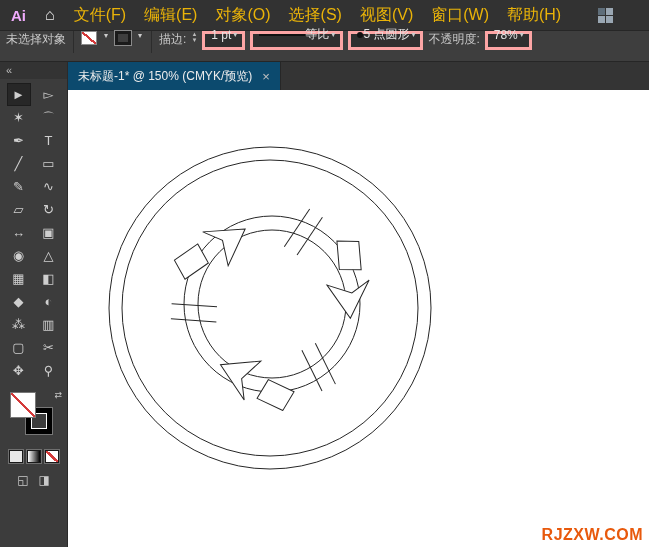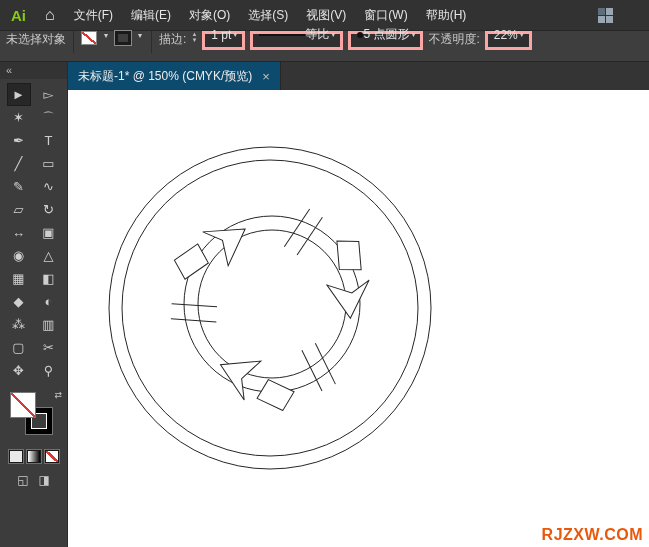--- a/index.html
+++ b/index.html
@@ -3,23 +3,23 @@
 <meta charset="utf-8">
 <style>
   * { margin:0; padding:0; box-sizing:border-box; }
   html,body { width:649px; height:547px; overflow:hidden; background:#fff;
               font-family:"Liberation Sans","DejaVu Sans",sans-serif; }
   .app { position:relative; width:649px; height:547px; background:#3c3c3c; }
 
   
   .menubar { position:absolute; left:0; top:0; right:0; height:30px; background:#323232;
              display:flex; align-items:center; padding-left:6px; }
-  .ai-logo { color:#84cc16; font-weight:bold; font-size:15px; padding:0 9px 0 5px; }
+  .ai-logo { color:#f0abfc; font-weight:bold; font-size:15px; padding:0 9px 0 5px; }
   .home-btn { color:#e8e8e8; font-size:16px; padding:0 10px; line-height:30px; }
-  .menu-item { color:#e5e5e5; font-size:12px; padding:0 9px; line-height:30px; white-space:nowrap; cursor:default; }
+  .menu-item { color:#eab308; font-size:16px; padding:0 9px; line-height:30px; white-space:nowrap; cursor:default; }
   .ws-icon { margin-left:auto; margin-right:36px; width:15px; height:15px; display:grid;
              grid-template-columns:7px 7px; grid-template-rows:7px 7px; gap:1px; }
   .ws-icon span { background:#9aa7b3; }
   .ws-icon span:first-child { background:#5f6e7a; }
 
   
   .controlbar { position:absolute; left:0; top:30px; right:0; height:32px; background:#3e3e3e;
                 border-top:1px solid #262626; border-bottom:1px solid #262626;
                 display:flex; align-items:flex-start; gap:5px; padding:0 6px; color:#c8c8c8; font-size:12px; }
   .cb-sep { width:1px; height:22px; background:#2c2c2c; margin:0 2px; }
@@ -123,21 +123,21 @@
       <span>等比</span>
       <span class="chev">▾</span>
     </span>
     <span class="field">
       <span class="brush-dot"></span>
       <span>5 点圆形</span>
       <span class="chev">▾</span>
     </span>
     <span class="cb-label">不透明度:</span>
     <span class="field">
-      <span>22%</span>
+      <span>78%</span>
       <span class="chev">▾</span>
     </span>
   </div>
 
   <div class="toolpanel">
     <div class="collapse-strip">«</div>
     <div id="tools-grid" class="tools-grid">
         <div class="tool selected">►</div>
         <div class="tool">▻</div>
         <div class="tool">✶</div>

